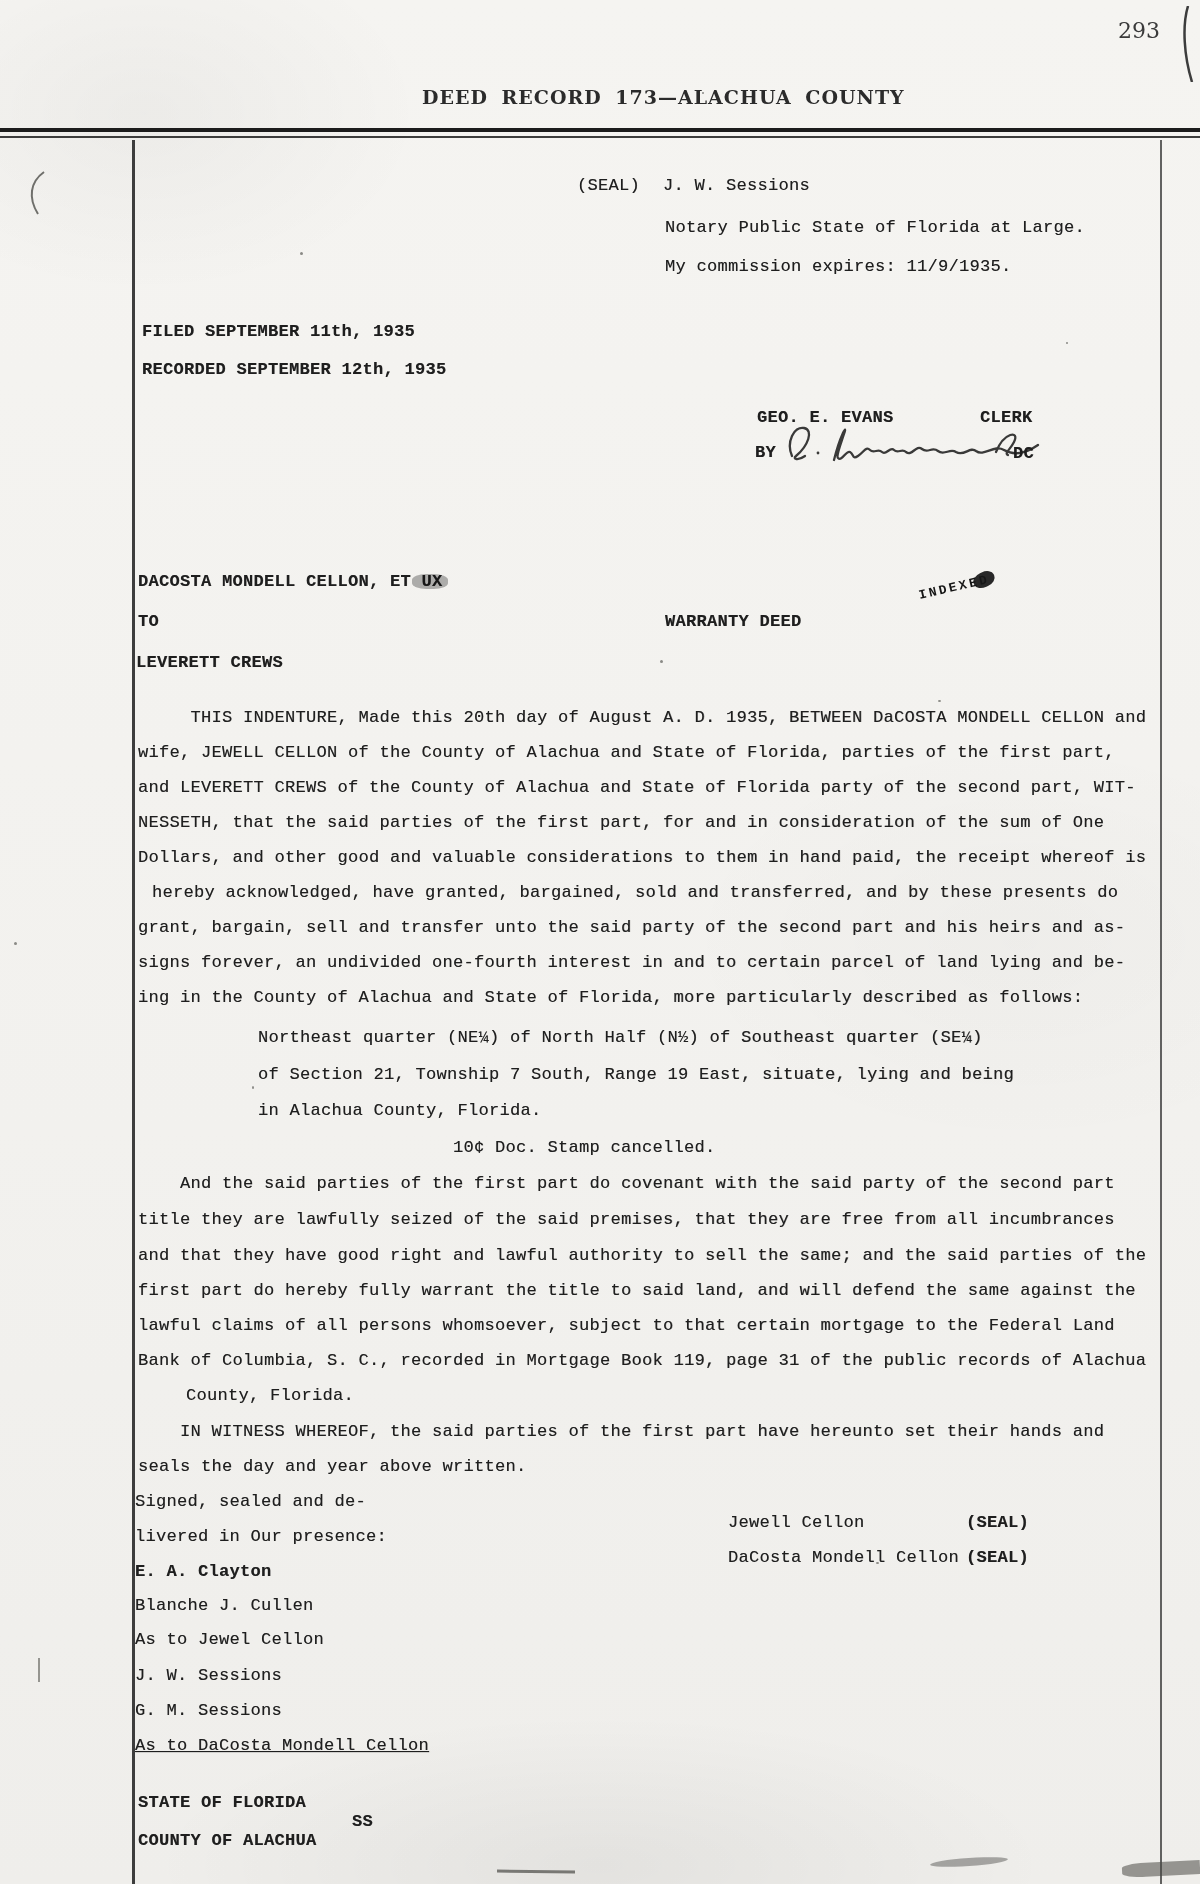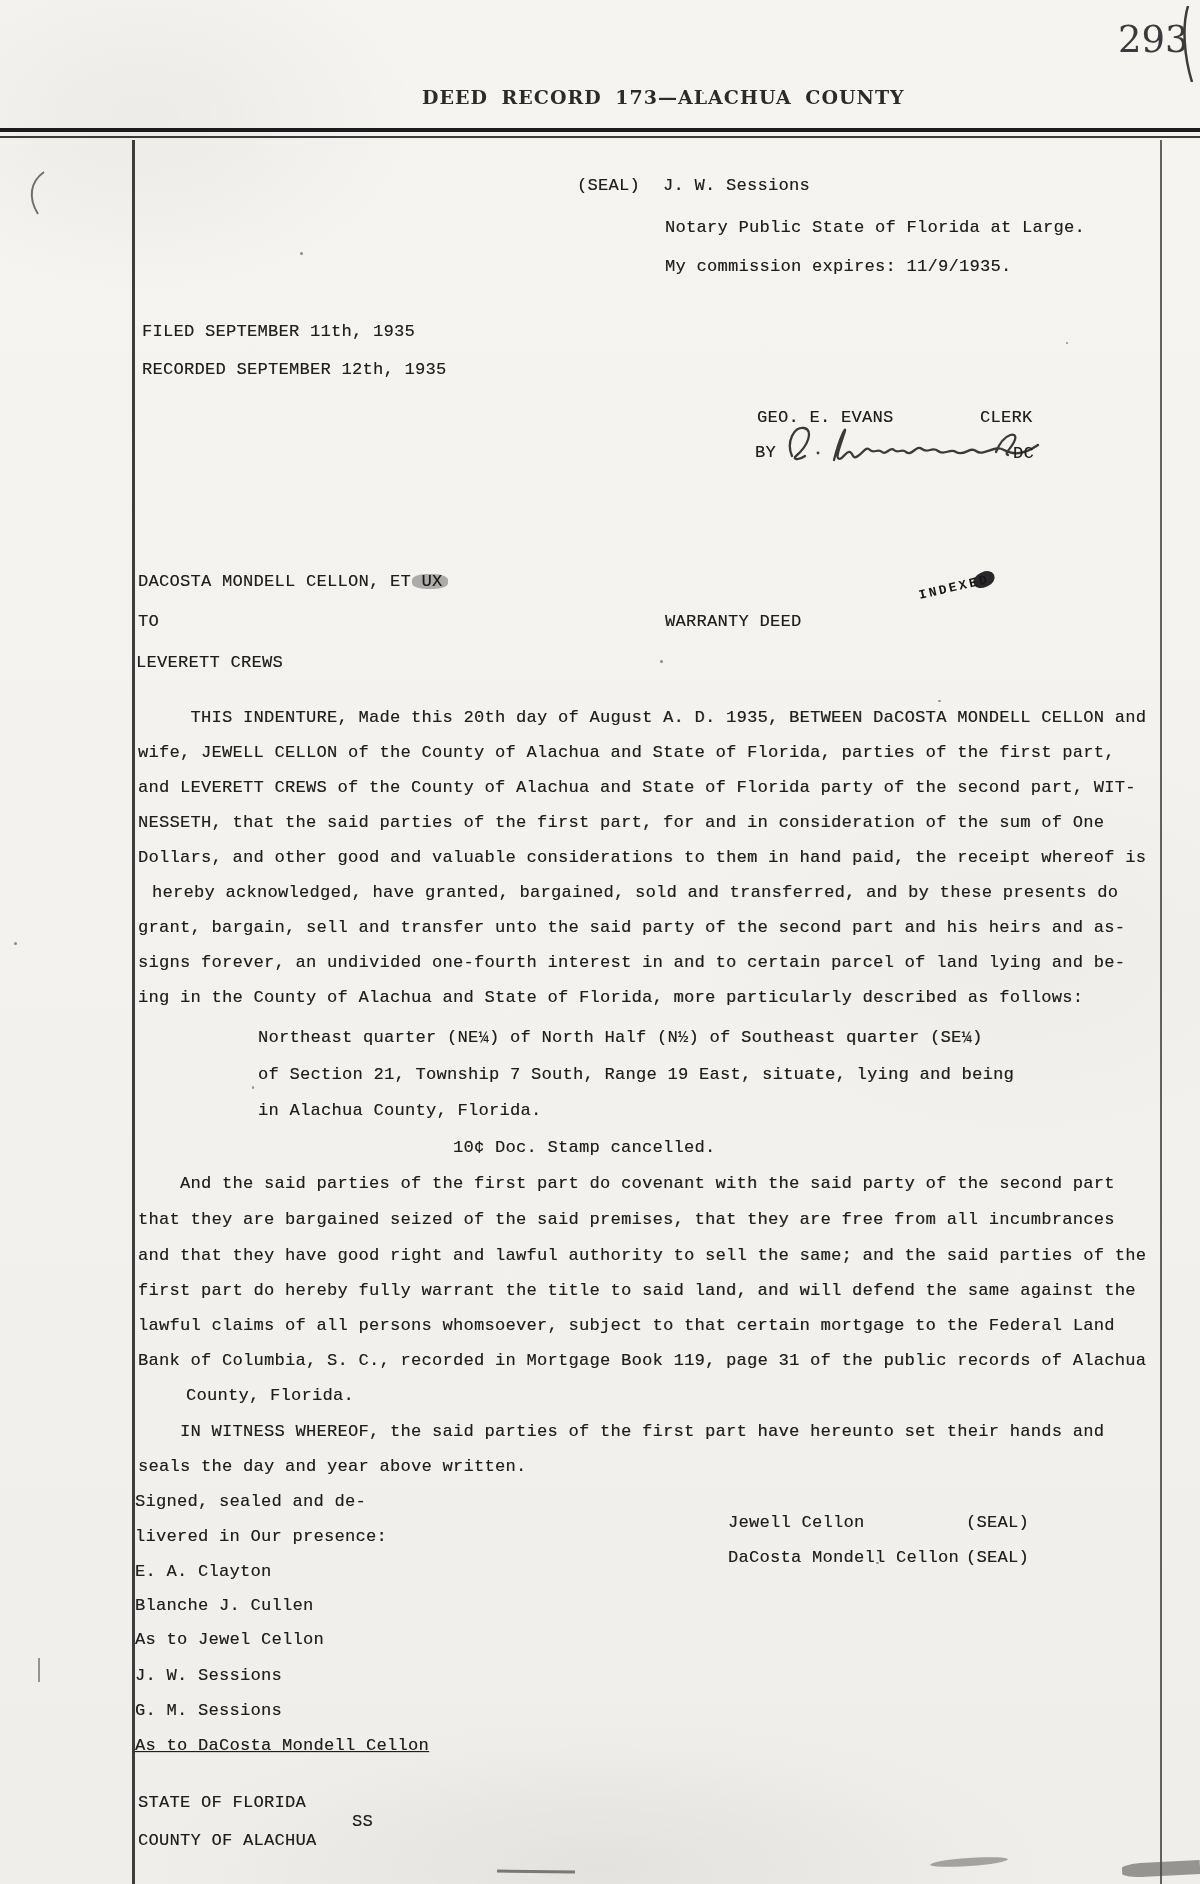--- a/index.html
+++ b/index.html
@@ -18,21 +18,21 @@
   .abs{position:absolute;}
   .mono{
     position:absolute;
     font-family:"Liberation Mono","DejaVu Sans Mono",monospace;
     font-size:17px;
     letter-spacing:0.3px;
     color:#1e1e1e;
     white-space:pre;
     text-shadow:0.3px 0.3px 0.5px rgba(25,25,25,0.5);
   }
-  .b{font-weight:normal;}
+  .b{font-weight:bold;}
   .serif{
     position:absolute;
     font-family:"DejaVu Serif","Liberation Serif",serif;
     color:#2b2b2b;
   }
   .rule-h{position:absolute;left:0;width:1200px;background:#1c1c1c;}
   .vrule{position:absolute;top:140px;height:1744px;background:#3d3d3d;}
   .indexed{
     position:absolute;left:918px;top:580px;
     transform:rotate(-13deg);
@@ -43,21 +43,21 @@
     background:#171717;border-radius:46%;transform:rotate(-12deg);opacity:0.92;
   }
   .speck{position:absolute;background:#8a8a86;border-radius:50%;}
   .smudge{position:absolute;background:#4a4a46;}
 </style>
 </head>
 <body>
 
 <div class="page">
 
-  <div class="serif" style="left:1118px;top:18px;font-size:37px;color:#3a3a3a;">293</div>
+  <div class="serif" style="left:1118px;top:18px;font-size:22px;color:#3a3a3a;">293</div>
   <div class="serif" style="left:422px;top:86px;font-size:19px;letter-spacing:1px;word-spacing:6px;font-weight:600;">DEED RECORD 173—ALACHUA COUNTY</div>
 
   <div class="rule-h" style="top:128px;height:4px;"></div>
   <div class="rule-h" style="top:136px;height:2px;opacity:0.85;"></div>
   <div class="vrule" style="left:132px;width:3px;"></div>
   <div class="vrule" style="left:1160px;width:2px;opacity:0.8;"></div>
 
   <div class="mono" style="left:577px;top:176px;">(SEAL)</div>
   <div class="mono" style="left:663px;top:176px;">J. W. Sessions</div>
   <div class="mono" style="left:665px;top:218px;">Notary Public State of Florida at Large.</div>
@@ -98,21 +98,21 @@
   <div class="mono" style="left:138px;top:918px;">grant, bargain, sell and transfer unto the said party of the second part and his heirs and as-</div>
   <div class="mono" style="left:138px;top:953px;">signs forever, an undivided one-fourth interest in and to certain parcel of land lying and be-</div>
   <div class="mono" style="left:138px;top:988px;">ing in the County of Alachua and State of Florida, more particularly described as follows:</div>
 
   <div class="mono" style="left:258px;top:1028px;">Northeast quarter (NE¼) of North Half (N½) of Southeast quarter (SE¼)</div>
   <div class="mono" style="left:258px;top:1065px;">of Section 21, Township 7 South, Range 19 East, situate, lying and being</div>
   <div class="mono" style="left:258px;top:1101px;">in Alachua County, Florida.</div>
   <div class="mono" style="left:453px;top:1138px;">10¢ Doc. Stamp cancelled.</div>
 
   <div class="mono" style="left:138px;top:1174px;">    And the said parties of the first part do covenant with the said party of the second part</div>
-  <div class="mono" style="left:138px;top:1210px;">that they are bargained seized of the said premises, that they are free from all incumbrances</div>
+  <div class="mono" style="left:138px;top:1210px;">title they are lawfully seized of the said premises, that they are free from all incumbrances</div>
   <div class="mono" style="left:138px;top:1246px;">and that they have good right and lawful authority to sell the same; and the said parties of the</div>
   <div class="mono" style="left:138px;top:1281px;">first part do hereby fully warrant the title to said land, and will defend the same against the</div>
   <div class="mono" style="left:138px;top:1316px;">lawful claims of all persons whomsoever, subject to that certain mortgage to the Federal Land</div>
   <div class="mono" style="left:138px;top:1351px;">Bank of Columbia, S. C., recorded in Mortgage Book 119, page 31 of the public records of Alachua</div>
   <div class="mono" style="left:138px;top:1386px;margin-left:48px;">County, Florida.</div>
 
   <div class="mono" style="left:138px;top:1422px;">    IN WITNESS WHEREOF, the said parties of the first part have hereunto set their hands and</div>
   <div class="mono" style="left:138px;top:1457px;">seals the day and year above written.</div>
 
   <div class="mono" style="left:135px;top:1492px;">Signed, sealed and de-</div>

